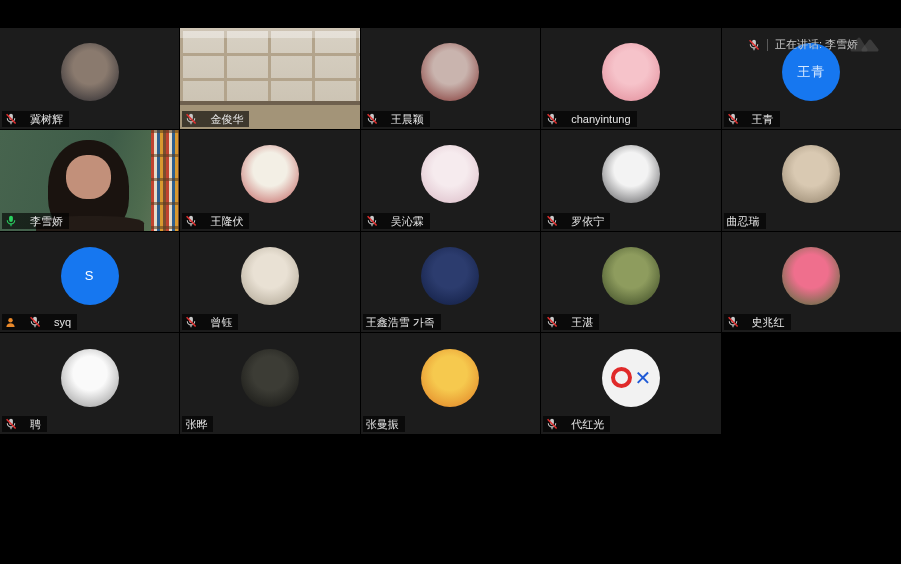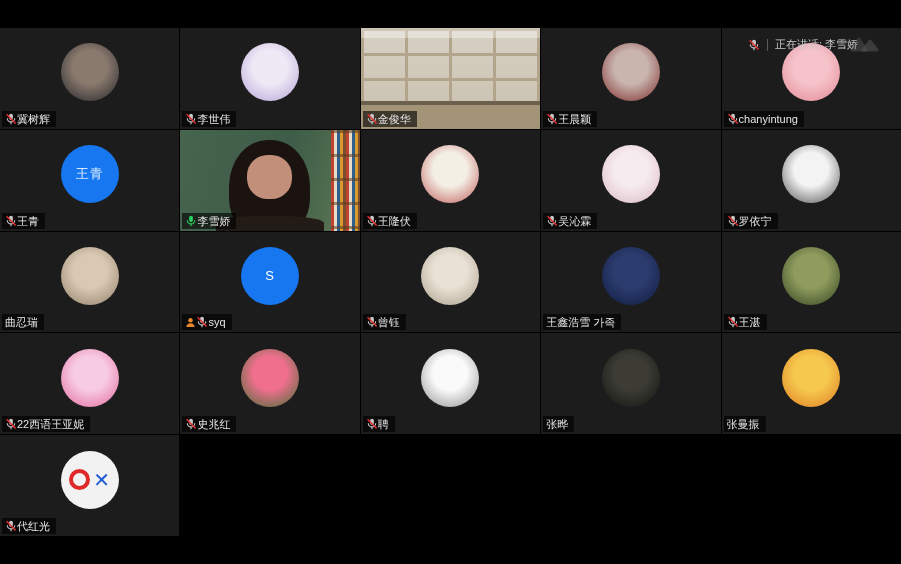--- a/index.html
+++ b/index.html
@@ -9,21 +9,21 @@
         display:grid;grid-template-columns:repeat(5,1fr);grid-template-rows:repeat(5,1fr);
         gap:1px;background:#000;}
   .tile{position:relative;background:#1c1c1c;overflow:hidden;}
   .tile.active{box-shadow:inset 0 0 0 2px #23b14d;text-align:right;}
   .avatar{position:absolute;left:50%;top:44%;transform:translate(-50%,-50%);
           width:58px;height:58px;border-radius:50%;display:flex;align-items:center;
           justify-content:center;overflow:hidden;}
   .avatar .av-text{color:#fff;font-size:13px;letter-spacing:1px;}
   .avatar .ox-o{display:inline-block;width:13px;height:13px;border:4px solid #e02a2a;border-radius:50%;}
   .avatar .ox-x{color:#1f5ad6;font-size:20px;font-weight:bold;line-height:1;margin-left:3px;}
-  .name-tag{position:absolute;left:2px;bottom:2px;display:flex;align-items:center;gap:0;
+  .name-tag{position:absolute;left:2px;bottom:2px;display:flex;align-items:center;gap:13px;
             background:rgba(0,0,0,0.62);color:#e6e6e6;font-size:11px;line-height:14px;
             padding:1px 6px 1px 3px;max-width:94%;white-space:nowrap;overflow:hidden;}
   .mic,.badge{display:inline-flex;align-items:center;flex:0 0 auto;}
   
   .vid-bookshelf{position:absolute;inset:0;
     background:
       linear-gradient(to bottom, rgba(255,255,255,0.35) 0 10%, rgba(0,0,0,0) 10% 72%, #6e604e 72% 76%, #a39478 76% 100%),
       repeating-linear-gradient(to right, #b3a48c 0 3px, rgba(0,0,0,0) 3px 44px),
       repeating-linear-gradient(to bottom, #b3a48c 0 3px, rgba(0,0,0,0) 3px 25px),
       linear-gradient(#d8d1c4,#c8bfae);}
@@ -76,34 +76,20 @@
               <rect x="4.1" y="0.8" width="3.8" height="6.2" rx="1.9" fill="#c8c8c8"></rect>
               <path d="M2.3 5.2a3.7 3.7 0 0 0 7.4 0" stroke="#c8c8c8" stroke-width="1.1"></path>
               <line x1="6" y1="9" x2="6" y2="11.2" stroke="#c8c8c8" stroke-width="1.1"></line>
               <line x1="1.6" y1="1.2" x2="10.6" y2="10.6" stroke="#e03030" stroke-width="1.5"></line>
             </svg>
           </span>
           <span>冀树辉</span>
         </div>
       </div>
       <div class="tile">
-        <div class="avatar" style="background: radial-gradient(circle at 50% 42%, rgb(239, 233, 246) 0%, rgb(239, 233, 246) 38%, rgb(179, 163, 214) 100%);"></div>
-        <div class="name-tag">
-          <span class="mic">
-            <svg width="12" height="12" viewBox="0 0 12 12" fill="none">
-              <rect x="4.1" y="0.8" width="3.8" height="6.2" rx="1.9" fill="#c8c8c8"></rect>
-              <path d="M2.3 5.2a3.7 3.7 0 0 0 7.4 0" stroke="#c8c8c8" stroke-width="1.1"></path>
-              <line x1="6" y1="9" x2="6" y2="11.2" stroke="#c8c8c8" stroke-width="1.1"></line>
-              <line x1="1.6" y1="1.2" x2="10.6" y2="10.6" stroke="#e03030" stroke-width="1.5"></line>
-            </svg>
-          </span>
-          <span>李世伟</span>
-        </div>
-      </div>
-      <div class="tile">
         <div class="vid-bookshelf"></div>
         <div class="name-tag">
           <span class="mic">
             <svg width="12" height="12" viewBox="0 0 12 12" fill="none">
               <rect x="4.1" y="0.8" width="3.8" height="6.2" rx="1.9" fill="#c8c8c8"></rect>
               <path d="M2.3 5.2a3.7 3.7 0 0 0 7.4 0" stroke="#c8c8c8" stroke-width="1.1"></path>
               <line x1="6" y1="9" x2="6" y2="11.2" stroke="#c8c8c8" stroke-width="1.1"></line>
               <line x1="1.6" y1="1.2" x2="10.6" y2="10.6" stroke="#e03030" stroke-width="1.5"></line>
             </svg>
           </span>
@@ -270,34 +256,20 @@
               <rect x="4.1" y="0.8" width="3.8" height="6.2" rx="1.9" fill="#c8c8c8"></rect>
               <path d="M2.3 5.2a3.7 3.7 0 0 0 7.4 0" stroke="#c8c8c8" stroke-width="1.1"></path>
               <line x1="6" y1="9" x2="6" y2="11.2" stroke="#c8c8c8" stroke-width="1.1"></line>
               <line x1="1.6" y1="1.2" x2="10.6" y2="10.6" stroke="#e03030" stroke-width="1.5"></line>
             </svg>
           </span>
           <span>王湛</span>
         </div>
       </div>
       <div class="tile">
-        <div class="avatar" style="background: radial-gradient(circle at 50% 42%, rgb(247, 203, 225) 0%, rgb(247, 203, 225) 38%, rgb(226, 103, 159) 100%);"></div>
-        <div class="name-tag">
-          <span class="mic">
-            <svg width="12" height="12" viewBox="0 0 12 12" fill="none">
-              <rect x="4.1" y="0.8" width="3.8" height="6.2" rx="1.9" fill="#c8c8c8"></rect>
-              <path d="M2.3 5.2a3.7 3.7 0 0 0 7.4 0" stroke="#c8c8c8" stroke-width="1.1"></path>
-              <line x1="6" y1="9" x2="6" y2="11.2" stroke="#c8c8c8" stroke-width="1.1"></line>
-              <line x1="1.6" y1="1.2" x2="10.6" y2="10.6" stroke="#e03030" stroke-width="1.5"></line>
-            </svg>
-          </span>
-          <span>22西语王亚妮</span>
-        </div>
-      </div>
-      <div class="tile">
         <div class="avatar" style="background: radial-gradient(circle at 50% 42%, rgb(239, 111, 141) 0%, rgb(239, 111, 141) 38%, rgb(63, 110, 49) 100%);"></div>
         <div class="name-tag">
           <span class="mic">
             <svg width="12" height="12" viewBox="0 0 12 12" fill="none">
               <rect x="4.1" y="0.8" width="3.8" height="6.2" rx="1.9" fill="#c8c8c8"></rect>
               <path d="M2.3 5.2a3.7 3.7 0 0 0 7.4 0" stroke="#c8c8c8" stroke-width="1.1"></path>
               <line x1="6" y1="9" x2="6" y2="11.2" stroke="#c8c8c8" stroke-width="1.1"></line>
               <line x1="1.6" y1="1.2" x2="10.6" y2="10.6" stroke="#e03030" stroke-width="1.5"></line>
             </svg>
           </span>

